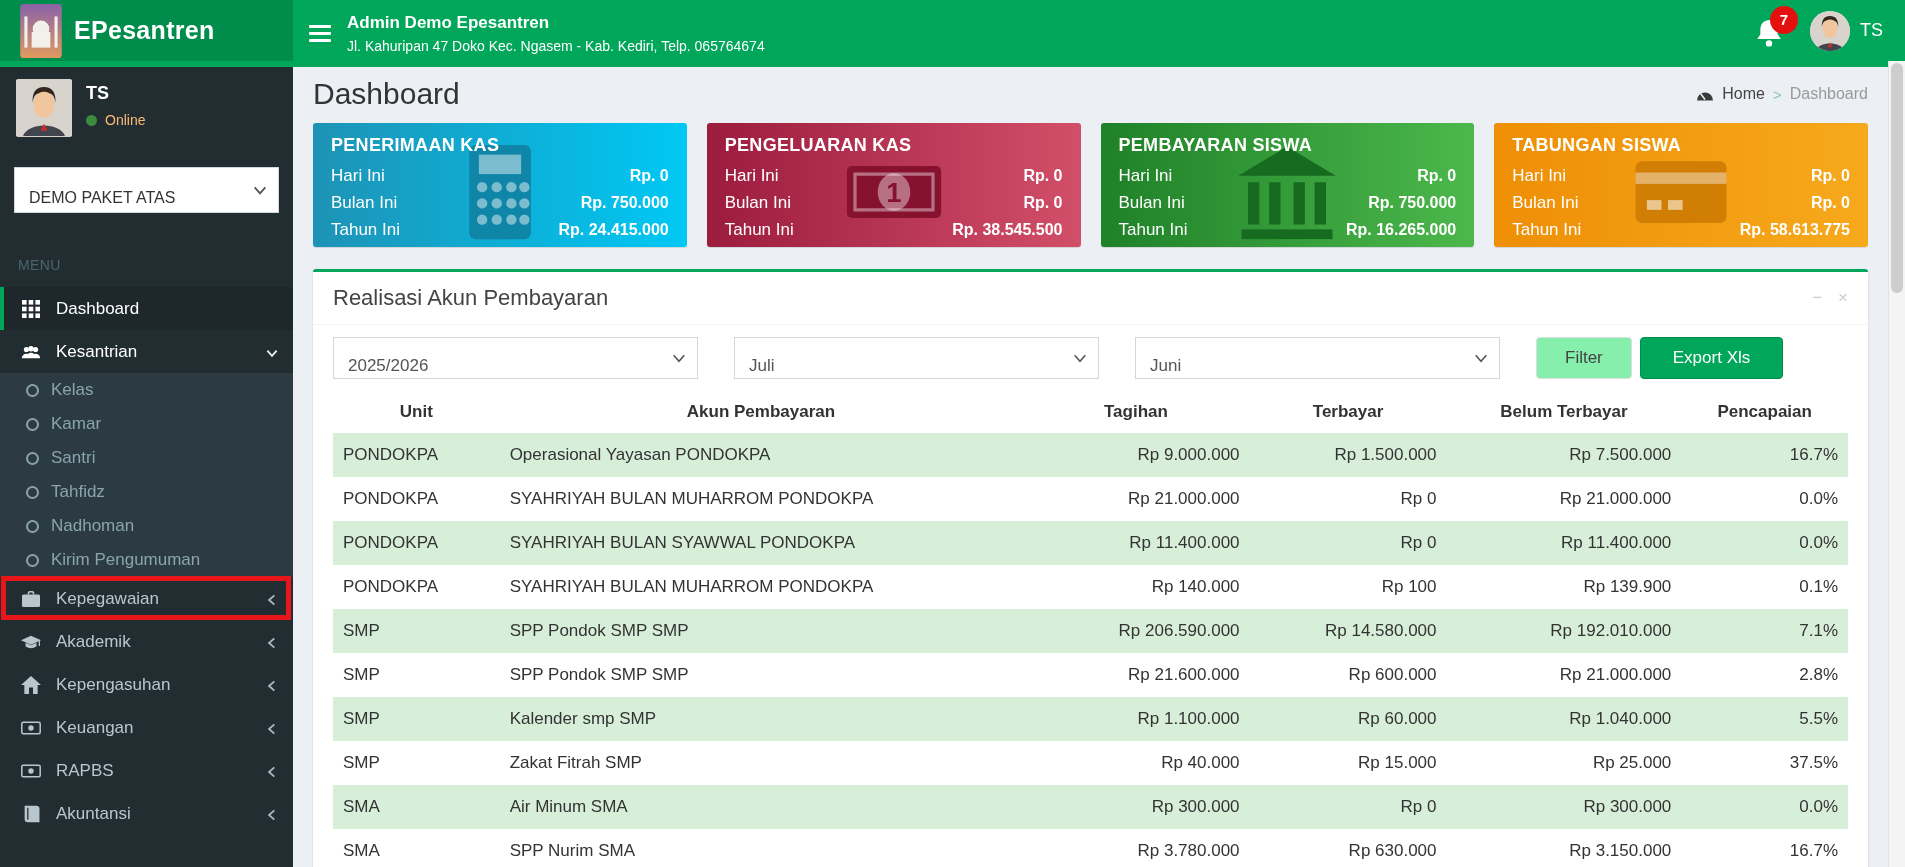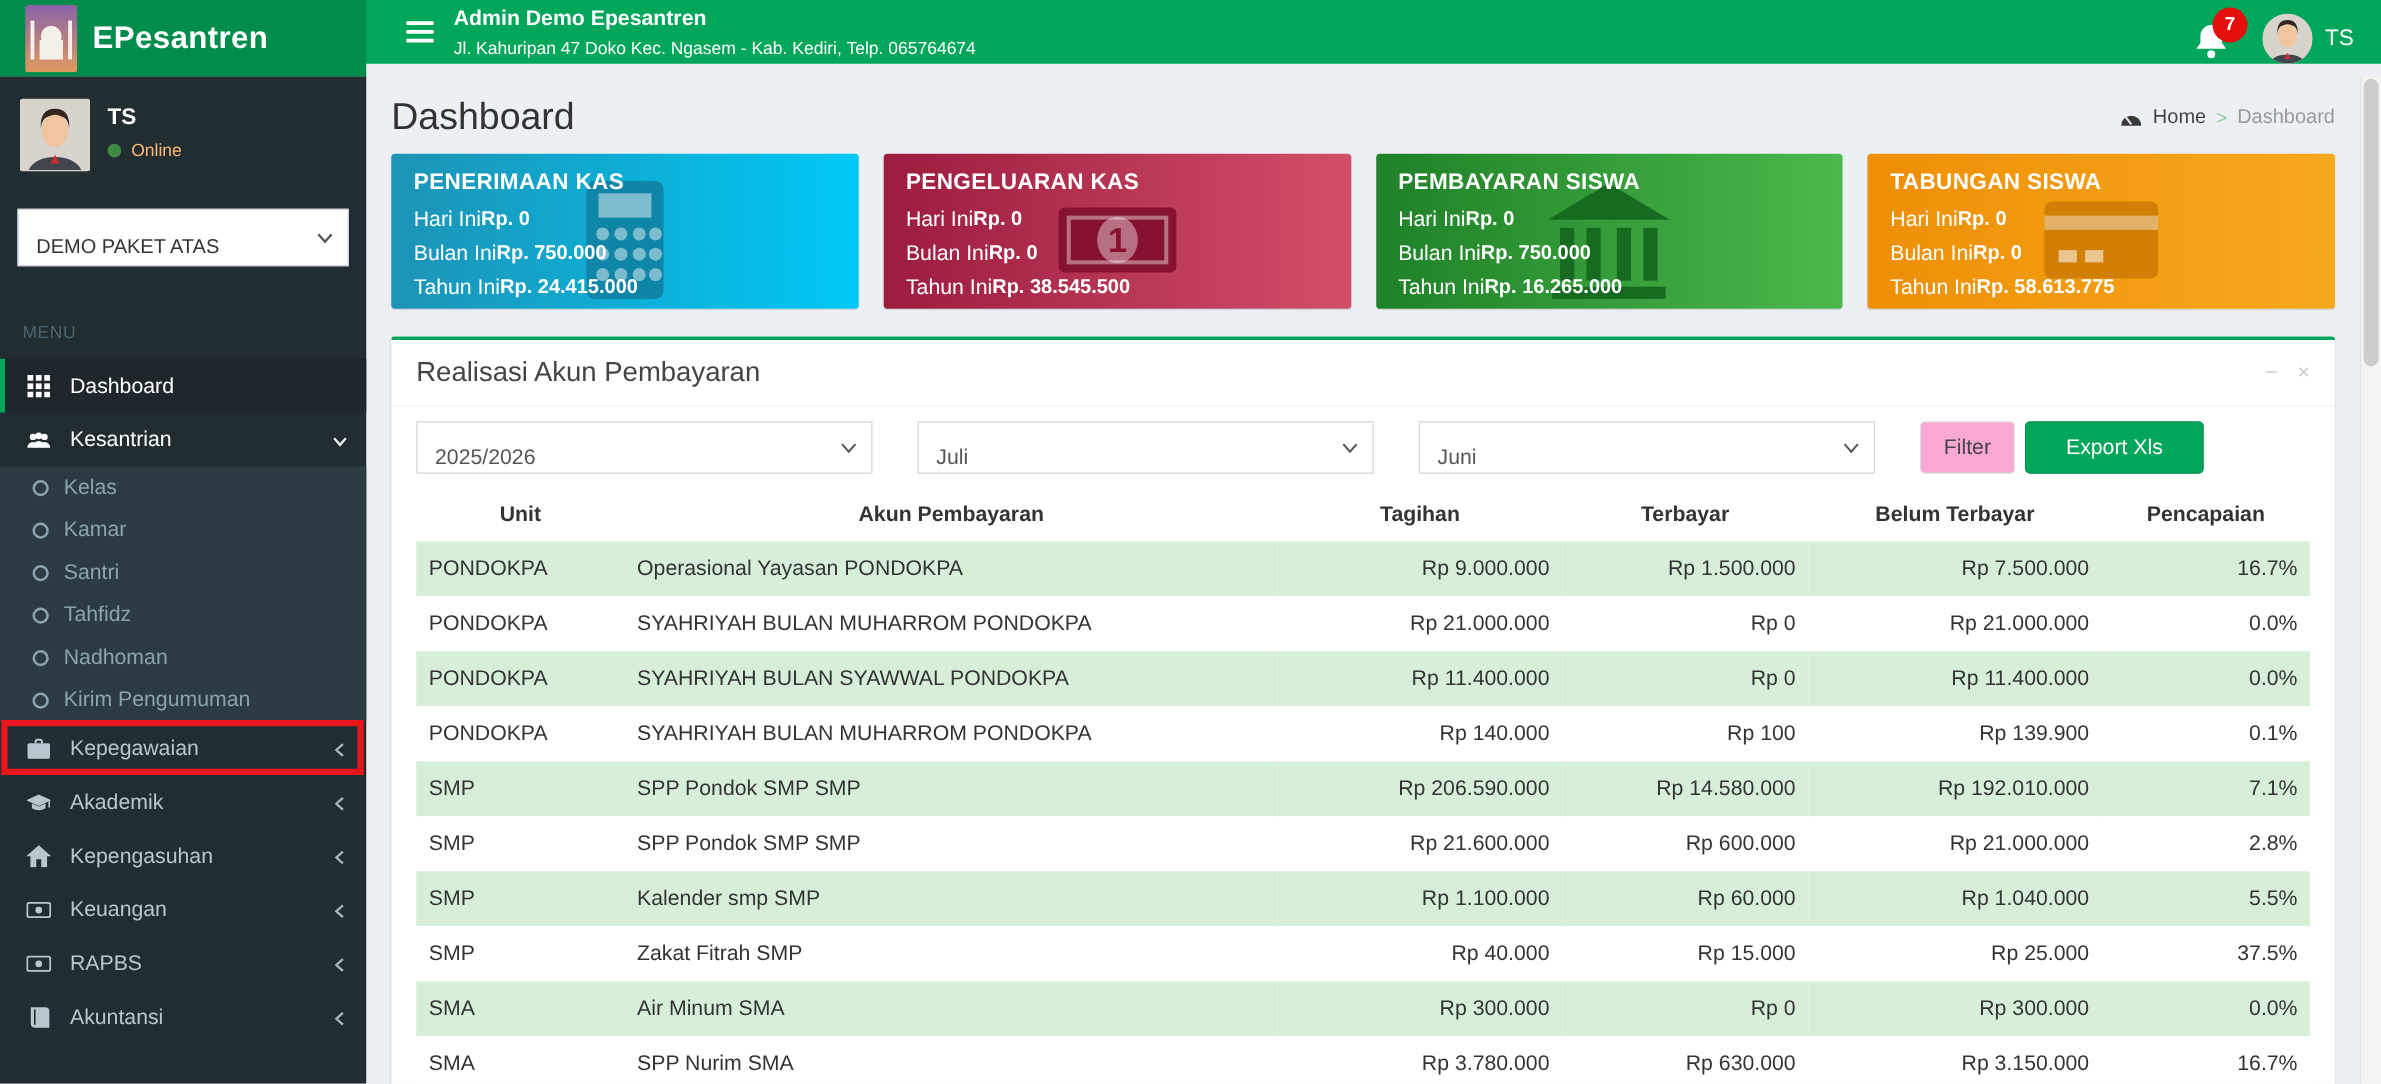--- a/index.html
+++ b/index.html
@@ -1,20 +1,20 @@
 <!DOCTYPE html>
 <html><head>
 <meta charset="utf-8">
 <style>
   * { margin:0; padding:0; box-sizing:border-box; }
   html,body { width:1905px; height:867px; overflow:hidden; font-family:"Liberation Sans", sans-serif; background:#ecf0f5; }
   .app { position:relative; width:1905px; height:867px; }
 
   
-  .topbar { position:absolute; top:0; left:0; width:1905px; height:51px; background:#00a65a; z-index:20; display:flex;gap:16px; }
+  .topbar { position:absolute; top:0; left:0; width:1905px; height:67px; background:#00a65a; z-index:20; display:flex; }
   .logo { width:293px; height:61px; background:#008d4c; display:flex; align-items:center; padding-left:20px; gap:12px; }
   .logo-img { width:42px; height:54px; border-radius:3px; overflow:hidden; flex:0 0 auto; }
   .brand-text { color:#fff; font-size:25px; font-weight:bold; letter-spacing:.3px; }
   .topbar-main { flex:1; position:relative; display:flex; align-items:center; }
   .hamburger { width:54px; height:61px; display:flex; flex-direction:column; justify-content:center; align-items:center; gap:4px; cursor:pointer; }
   .hamburger i { display:block; width:22px; height:3px; background:#fff; border-radius:1px; }
   .site-info { color:#fff; line-height:1.5; }
   .site-title { font-weight:bold; font-size:17px; }
   .site-sub { font-size:14px; }
   .topbar-right { position:absolute; right:22px; top:0; height:61px; display:flex; align-items:center; gap:24px; }
@@ -61,36 +61,36 @@
   .breadcrumb { display:flex; align-items:center; gap:8px; font-size:16px; color:#444; }
   .breadcrumb .sep { color:#8cc79f; font-size:15px; }
   .breadcrumb .current { color:#999; }
   .breadcrumb .crumb-ico { width:18px; height:15px; color:#3a3a3a; }
   .breadcrumb .crumb-ico svg { width:18px; height:15px; }
 
   
   .cards-row { display:flex; gap:20px; }
   .stat-card { flex:1; height:124px; border-radius:3px; position:relative; color:#fff; padding:12px 18px; overflow:hidden; box-shadow:0 1px 1px rgba(0,0,0,.12); }
   .stat-title { font-size:18px; font-weight:bold; letter-spacing:.3px; margin-bottom:6px; position:relative; z-index:2; }
-  .stat-row { display:flex; justify-content:flex-start; font-size:17px; line-height:27px; position:relative; z-index:2; }
+  .stat-row { display:flex; justify-content:space-between; font-size:17px; line-height:27px; position:relative; z-index:2; }
   .stat-row .v { font-weight:bold; font-size:16px; }
   .stat-watermark { position:absolute; left:50%; top:56%; transform:translate(-50%,-50%); width:104px; height:104px; z-index:1; }
   .stat-watermark svg { width:104px; height:104px; }
 
   
   .panel { margin-top:22px; background:#fff; border-top:3px solid #00a65a; border-radius:3px; box-shadow:0 1px 2px rgba(0,0,0,.15); }
   .panel-header { display:flex; align-items:center; justify-content:space-between; padding:13px 20px; border-bottom:1px solid #f4f4f4; }
   .panel-title { font-size:22px; color:#444; }
   .panel-tools { display:flex; gap:16px; color:#cccccc; font-size:17px; }
   .panel-tools span { cursor:pointer; }
   .panel-body { padding:12px 20px 0 20px; }
   .filter-row { display:flex; align-items:center; }
   .filter-row .select-box { width:365px; height:42px; font-size:17px; color:#555; margin-right:36px; }
   .btn { height:42px; border-radius:4px; font-size:17px; display:inline-flex; align-items:center; justify-content:center; cursor:pointer; }
-  .btn-default { background:#f9a8d4; border:1px solid #ddd; color:#444; padding:0 18px; margin-right:8px; }
+  .btn-default { background:#86efac; border:1px solid #ddd; color:#444; padding:0 28px; margin-right:8px; }
   .btn-success { background:#00a65a; border:1px solid #008d4c; color:#fff; padding:0 32px; }
 
   
   table.realisasi { width:100%; border-collapse:collapse; margin-top:12px; table-layout:fixed; }
   table.realisasi th { font-size:17px; font-weight:bold; color:#333; padding:11px 8px; text-align:center; }
   table.realisasi td { font-size:17px; color:#333; padding:12px 10px; }
   table.realisasi tr.odd td { background:#d7efd9; }
   table.realisasi tr.even td { background:#fff; }
   td.c-unit { text-align:left; padding-left:14px; }
   td.c-akun { text-align:left; padding-left:16px; }

